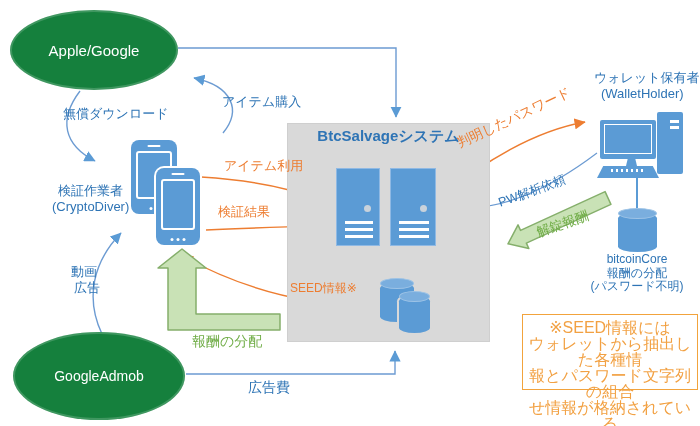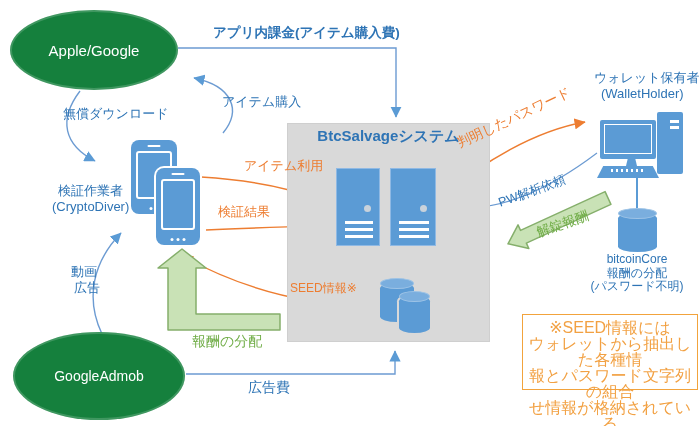--- a/index.html
+++ b/index.html
@@ -157,24 +157,23 @@
         <i></i>
       </div>
     <div class="wire"></div>
   </div>
 
   <div class="cyl" style="left:618px;top:208px;width:39px;height:44px;">
     <div class="body"></div>
       <div class="cap"></div>
   </div>
 
-  <div class="lbl" style="left:213px;top:25px;font-size:13.5px;font-weight:600;">アプリ内課金(アイテム購入費)</div>
   <div class="lbl" style="left:222px;top:95px;">アイテム購入</div>
   <div class="lbl" style="left:63px;top:107px;">無償ダウンロード</div>
-  <div class="lbl orange" style="left:224px;top:159px;margin-left:20px;">アイテム利用</div>
+  <div class="lbl orange" style="left:224px;top:159px;">アイテム利用</div>
   <div class="lbl orange" style="left:218px;top:205px;">検証結果</div>
   <div class="lbl orange small" style="left:290px;top:282px;">SEED情報※</div>
   <div class="lbl" style="left:71px;top:265px;">動画</div>
   <div class="lbl" style="left:74px;top:281px;">広告</div>
   <div class="lbl green" style="left:192px;top:333px;font-size:14px;">報酬の分配</div>
   <div class="lbl" style="left:248px;top:379px;font-size:14px;">広告費</div>
 
   <div class="lbl orange rot" style="left:458px;top:136px;font-size:13.5px;transform:rotate(-25deg);">判明したパスワード</div>
   <div class="lbl rot" style="left:499px;top:196px;font-size:12.5px;transform:rotate(-20deg);">PW解析依頼</div>
   <div class="lbl green rot" style="left:537px;top:225px;font-size:13.5px;transform:rotate(-19deg);">解錠報酬</div>

